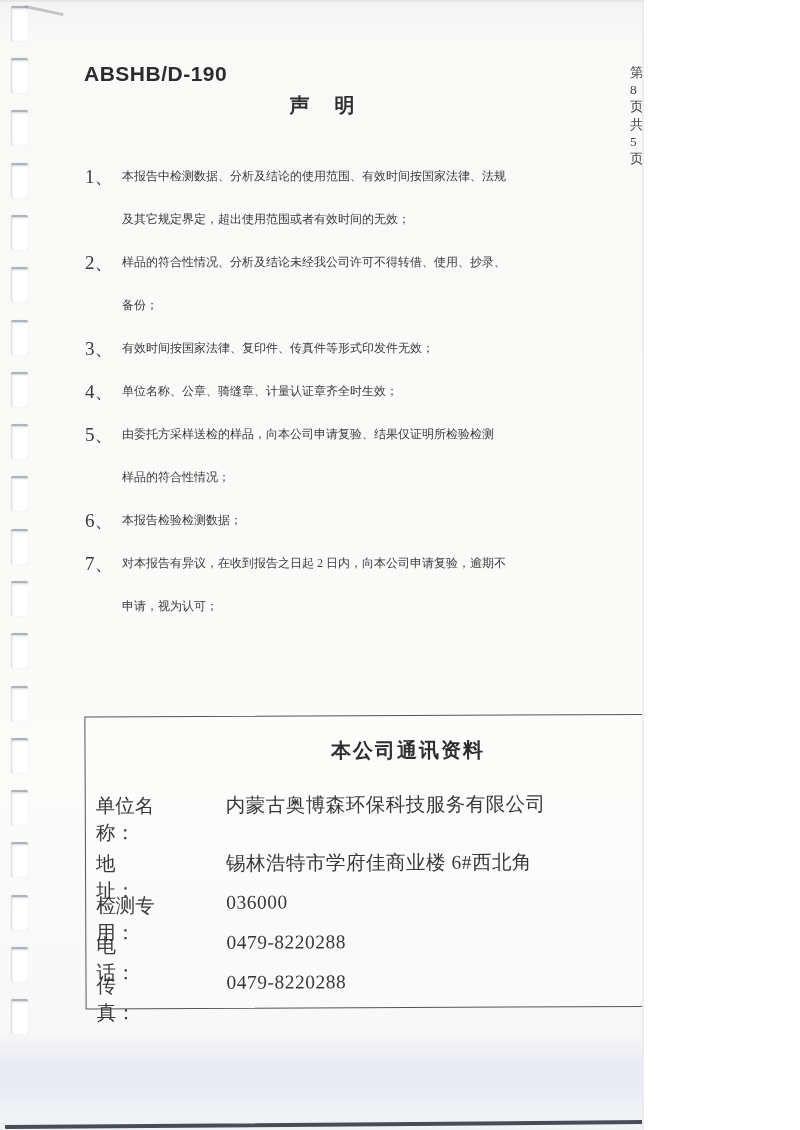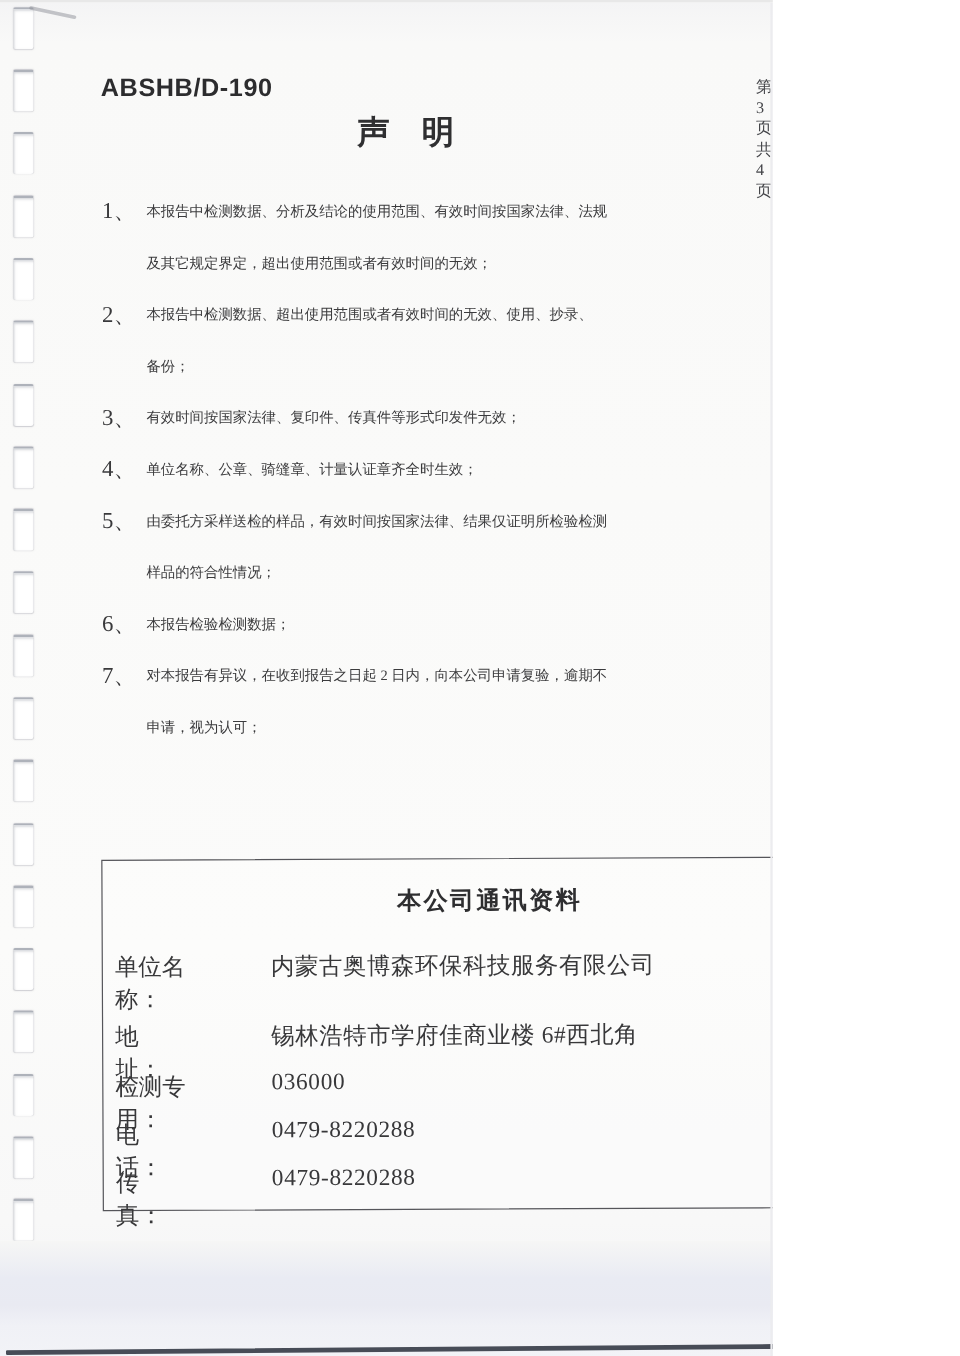--- a/index.html
+++ b/index.html
@@ -16,22 +16,22 @@
     box-shadow:inset 1px 1px 2px rgba(130,135,145,0.35),0 0 1px rgba(160,160,170,0.5);
   }
   
   .corner-mark{position:absolute;left:24px;top:7px;width:40px;height:3px;background:#8d9097;
     transform:rotate(12deg);opacity:.5;border-radius:2px;}
   
   .doc-code{position:absolute;left:84px;top:60px;font-family:"Liberation Sans","DejaVu Sans",sans-serif;
     font-weight:bold;font-size:21px;color:#2c2c2e;letter-spacing:.5px;}
   .page-info{position:absolute;left:630px;top:62px;font-size:13.5px;color:#45464a;letter-spacing:3px;}
   
-  .title{position:absolute;left:16px;top:90px;width:100%;margin:0;text-align:center;
-    font-size:27px;font-weight:bold;color:#2f2f31;letter-spacing:10px;text-indent:10px;}
+  .title{position:absolute;left:0;top:90px;width:100%;margin:0;text-align:center;
+    font-size:20px;font-weight:bold;color:#2f2f31;letter-spacing:10px;text-indent:10px;}
   
   .statements{position:absolute;left:85px;top:153px;width:660px;margin:0;padding:0;list-style:none;}
   .statement{display:flex;align-items:flex-start;}
   .stmt-num{flex:none;width:37px;font-size:19px;line-height:43px;color:#39393b;}
   .stmt-text{width:625px;font-size:12px;line-height:43px;white-space:pre-line;color:#3b3b3d;}
   
   .contact-box{position:absolute;left:85px;top:713px;width:647px;height:293px;
     border:1px solid #55555a;box-sizing:border-box;transform:rotate(-0.25deg);background:rgba(255,255,255,0.25);}
   .box-title{margin-top:21px;text-align:center;font-size:20px;font-weight:bold;letter-spacing:2px;color:#2e2e30;}
   .box-row{display:flex;margin-left:10px;height:27px;font-size:19.5px;color:#38383a;}
@@ -89,46 +89,46 @@
   <div class="hole" style="top:840px"></div>
   <div class="hole" style="top:893px"></div>
   <div class="hole" style="top:945px"></div>
   <div class="hole" style="top:997px"></div>
   <div class="hole" style="top:1049px"></div>
   <div class="hole" style="top:1102px"></div>
 
   <div class="corner-mark"></div>
 
   <div class="doc-code">ABSHB/D-190</div>
-  <div class="page-info">第 3 页 共 4 页</div>
+  <div class="page-info">第 8 页 共 5 页</div>
 
   <h1 class="title">声 明</h1>
 
   <ol class="statements">
     <li class="statement">
       <span class="stmt-num">1、</span>
       <span class="stmt-text">本报告中检测数据、分析及结论的使用范围、有效时间按国家法律、法规
 及其它规定界定，超出使用范围或者有效时间的无效；</span>
     </li>
     <li class="statement">
       <span class="stmt-num">2、</span>
-      <span class="stmt-text">本报告中检测数据、超出使用范围或者有效时间的无效、使用、抄录、
+      <span class="stmt-text">样品的符合性情况、分析及结论未经我公司许可不得转借、使用、抄录、
 备份；</span>
     </li>
     <li class="statement">
       <span class="stmt-num">3、</span>
       <span class="stmt-text">有效时间按国家法律、复印件、传真件等形式印发件无效；</span>
     </li>
     <li class="statement">
       <span class="stmt-num">4、</span>
       <span class="stmt-text">单位名称、公章、骑缝章、计量认证章齐全时生效；</span>
     </li>
     <li class="statement">
       <span class="stmt-num">5、</span>
-      <span class="stmt-text">由委托方采样送检的样品，有效时间按国家法律、结果仅证明所检验检测
+      <span class="stmt-text">由委托方采样送检的样品，向本公司申请复验、结果仅证明所检验检测
 样品的符合性情况；</span>
     </li>
     <li class="statement">
       <span class="stmt-num">6、</span>
       <span class="stmt-text">本报告检验检测数据；</span>
     </li>
     <li class="statement">
       <span class="stmt-num">7、</span>
       <span class="stmt-text">对本报告有异议，在收到报告之日起 2 日内，向本公司申请复验，逾期不
 申请，视为认可；</span>

